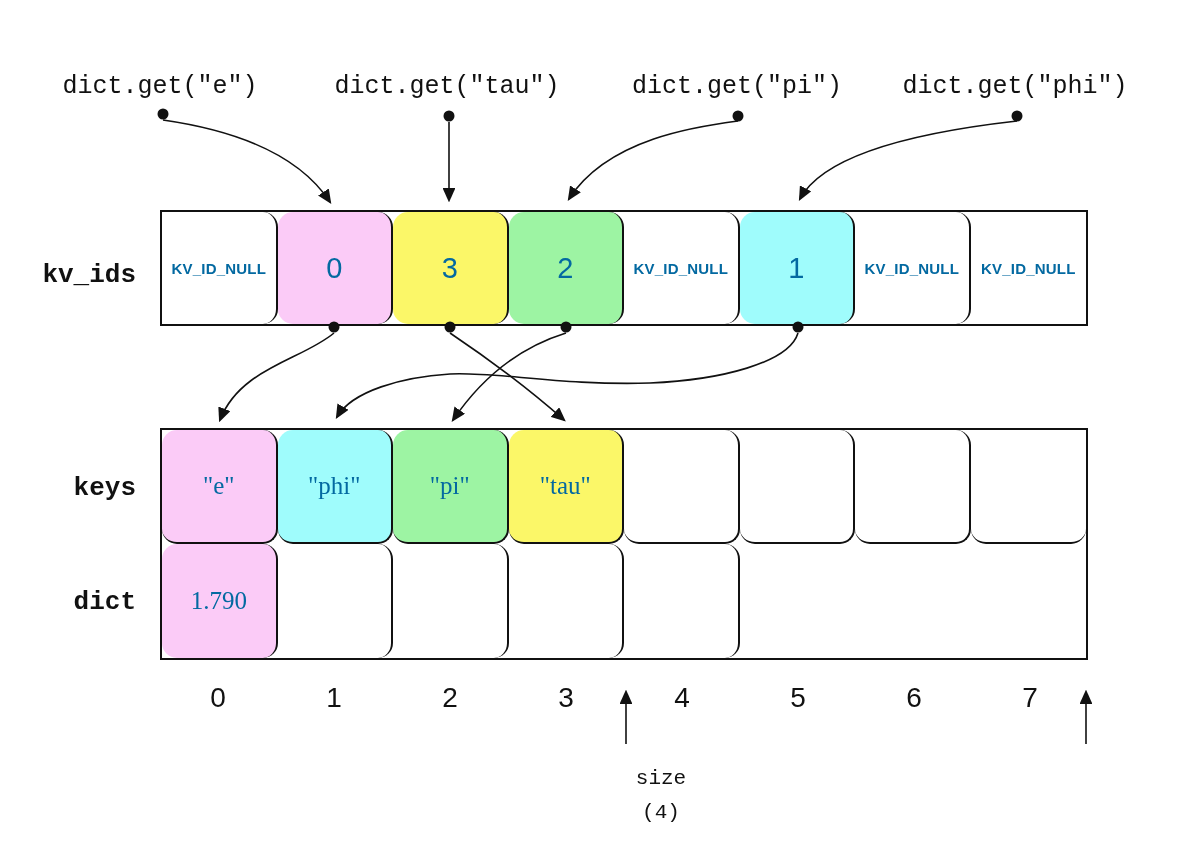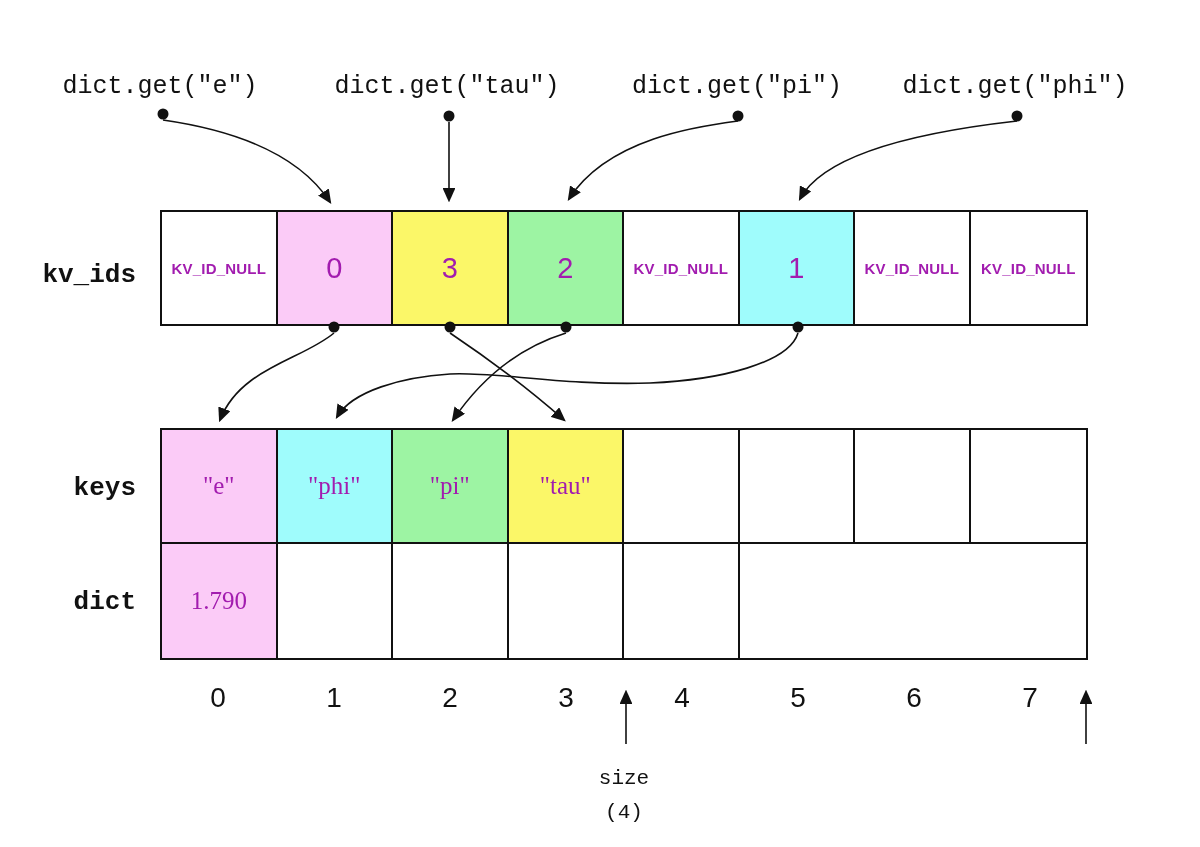--- a/index.html
+++ b/index.html
@@ -25,21 +25,21 @@
 
   
   .array-table{
     position:absolute;left:160px;width:928px;
     display:grid;grid-template-columns:repeat(8,1fr);
     border:2px solid #111;box-sizing:border-box;background:#fff;
   }
   .cell{
     border-right:2px solid #111;box-sizing:border-box;
     display:flex;align-items:center;justify-content:center;
-    color:#a21caf;overflow:hidden;
+    color:#0369a1;overflow:hidden;border-radius:15px;
   }
   .cell:nth-child(8n){border-right:none;}
   .cell-num{font-family:"Liberation Sans",sans-serif;font-size:29px;}
   .cell-num.null-text{font-size:15px;font-weight:bold;letter-spacing:.2px;}
   .cell-serif{font-family:"Liberation Serif","DejaVu Serif",serif;font-size:25px;}
 
   
   .index-label{
     width:116px;text-align:center;font-size:28px;color:#111;
     font-family:"Liberation Sans",sans-serif;
@@ -99,21 +99,21 @@
 
   <div class="abs index-label" style="left:160px;top:682px;">0</div>
   <div class="abs index-label" style="left:276px;top:682px;">1</div>
   <div class="abs index-label" style="left:392px;top:682px;">2</div>
   <div class="abs index-label" style="left:508px;top:682px;">3</div>
   <div class="abs index-label" style="left:624px;top:682px;">4</div>
   <div class="abs index-label" style="left:740px;top:682px;">5</div>
   <div class="abs index-label" style="left:856px;top:682px;">6</div>
   <div class="abs index-label" style="left:972px;top:682px;">7</div>
 
-  <div class="abs marker-note" style="left:574px;top:762px;width:100px;text-align:center;">
+  <div class="abs marker-note" style="left:611px;top:762px;width:100px;text-align:center;">
     <div>size</div>
     <div>(4)</div>
   </div>
 
   <svg class="overlay" width="1200" height="847" viewBox="0 0 1200 847">
     <defs>
       <marker id="ah" markerWidth="9" markerHeight="8" refX="7.5" refY="4" orient="auto">
         <path d="M0,0 L9,4 L0,8 z" fill="#111"></path>
       </marker>
     </defs>

